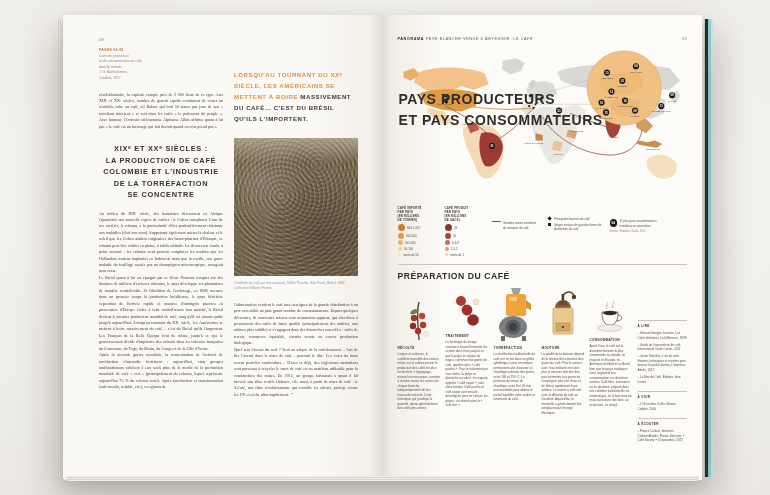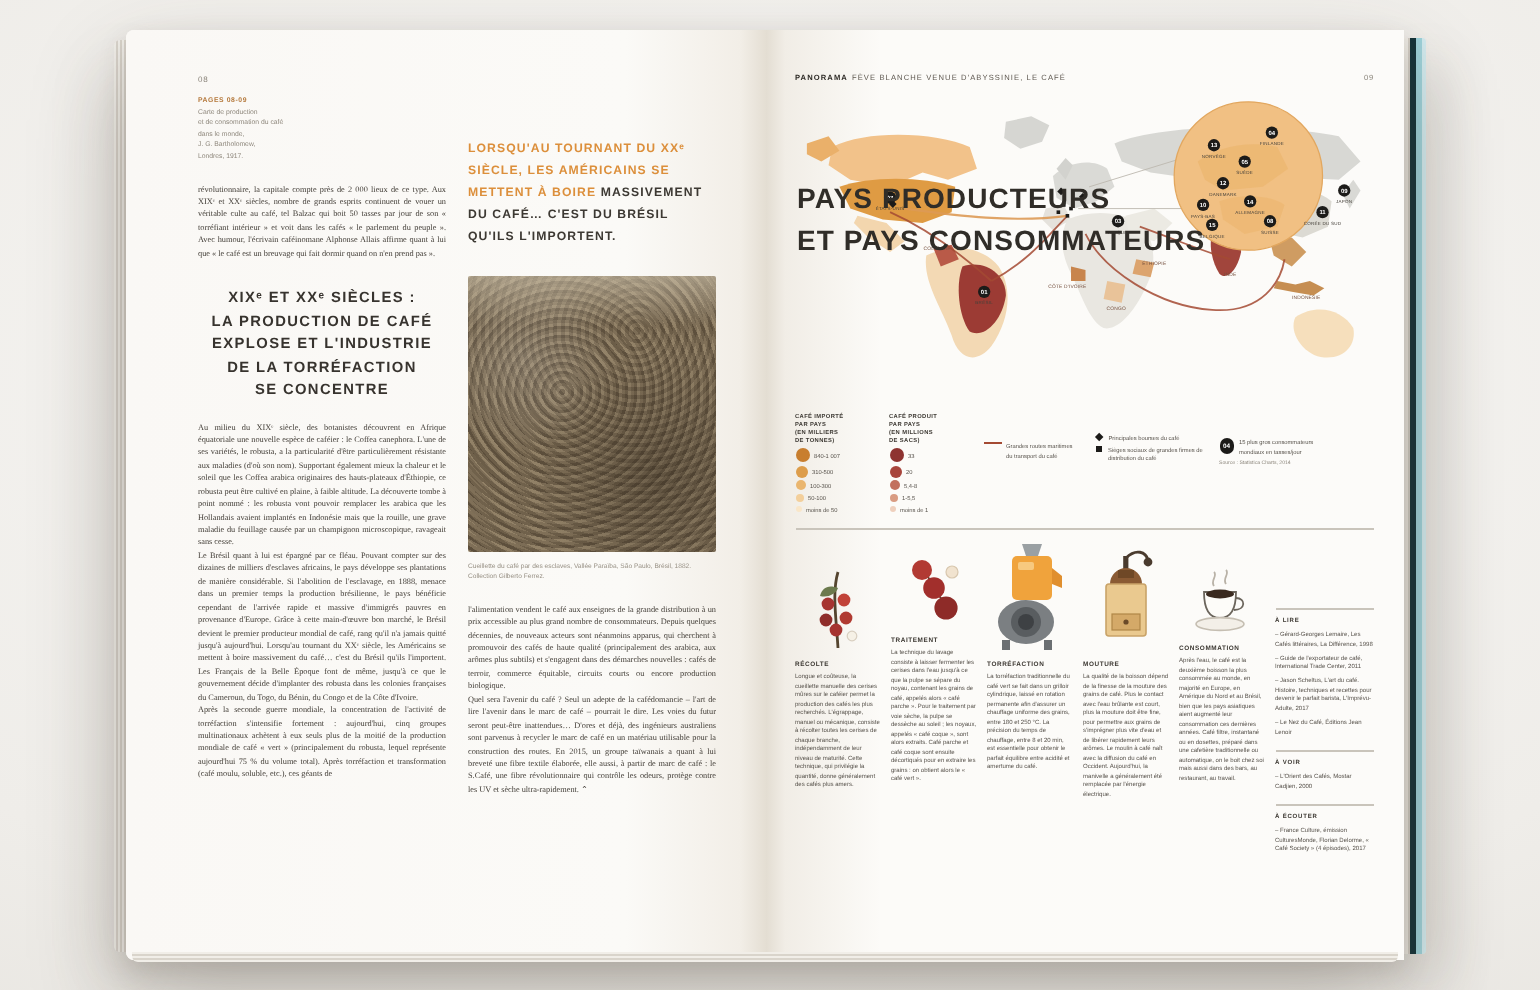--- a/index.html
+++ b/index.html
@@ -105,21 +105,21 @@
           <div class="col">
             <div class="cap-label">PAGES 08-09</div>
             <div class="cap-text">Carte de production
 et de consommation du café
 dans le monde,
 J. G. Bartholomew,
 Londres, 1917.</div>
             <div class="intro serif">révolutionnaire, la capitale compte près de 2 000 lieux de ce type. Aux XIXᵉ et XXᵉ siècles, nombre de grands esprits continuent de vouer un véritable culte au café, tel Balzac qui boit 50 tasses par jour de son « torréfiant intérieur » et voit dans les cafés « le parlement du peuple ». Avec humour, l'écrivain caféinomane Alphonse Allais affirme quant à lui que « le café est un breuvage qui fait dormir quand on n'en prend pas ».</div>
             <div class="headline">XIXᵉ ET XXᵉ SIÈCLES :
 LA PRODUCTION DE CAFÉ
-EXPLOSE ET L'INDUSTRIE
+COLOMBIE ET L'INDUSTRIE
 DE LA TORRÉFACTION
 SE CONCENTRE</div>
             <div class="bodytxt serif">Au milieu du XIXᵉ siècle, des botanistes découvrent en Afrique équatoriale une nouvelle espèce de caféier : le Coffea canephora. L'une de ses variétés, le robusta, a la particularité d'être particulièrement résistante aux maladies (d'où son nom). Supportant également mieux la chaleur et le soleil que les Coffea arabica originaires des hauts-plateaux d'Éthiopie, ce robusta peut être cultivé en plaine, à faible altitude. La découverte tombe à point nommé : les robusta vont pouvoir remplacer les arabica que les Hollandais avaient implantés en Indonésie mais que la rouille, une grave maladie du feuillage causée par un champignon microscopique, ravageait sans cesse.
 Le Brésil quant à lui est épargné par ce fléau. Pouvant compter sur des dizaines de milliers d'esclaves africains, le pays développe ses plantations de manière considérable. Si l'abolition de l'esclavage, en 1888, menace dans un premier temps la production brésilienne, le pays bénéficie cependant de l'arrivée rapide et massive d'immigrés pauvres en provenance d'Europe. Grâce à cette main-d'œuvre bon marché, le Brésil devient le premier producteur mondial de café, rang qu'il n'a jamais quitté jusqu'à aujourd'hui. Lorsqu'au tournant du XXᵉ siècle, les Américains se mettent à boire massivement du café… c'est du Brésil qu'ils l'importent. Les Français de la Belle Époque font de même, jusqu'à ce que le gouvernement décide d'implanter des robusta dans les colonies françaises du Cameroun, du Togo, du Bénin, du Congo et de la Côte d'Ivoire.
 Après la seconde guerre mondiale, la concentration de l'activité de torréfaction s'intensifie fortement : aujourd'hui, cinq groupes multinationaux achètent à eux seuls plus de la moitié de la production mondiale de café « vert » (principalement du robusta, lequel représente aujourd'hui 75 % du volume total). Après torréfaction et transformation (café moulu, soluble, etc.), ces géants de</div>
           </div>
           <div class="col">
             <div class="quote"><span class="q1">LORSQU'AU TOURNANT DU XXᵉ SIÈCLE, LES AMÉRICAINS SE METTENT À BOIRE </span><span class="q2">MASSIVEMENT DU CAFÉ… C'EST DU BRÉSIL QU'ILS L'IMPORTENT.</span></div>
             <div class="photo"></div>
             <div class="photo-cap">Cueillette du café par des esclaves, Vallée Paraïba, São Paulo, Brésil, 1882. Collection Gilberto Ferrez.</div>
@@ -348,20 +348,21 @@
               <div class="lg-inline">
                   <span class="consumer-dot">04</span>
                   <span>15 plus gros consommateurs mondiaux en tasses/jour</span>
                 </div>
               <div class="source">Source : Statistica Charts, 2014</div>
             </div>
           </div>
         </div>
 
         <hr class="divider">
+        <div class="prep-title">PRÉPARATION DU CAFÉ</div>
 
         <div class="prep-row">
           <div class="step">
             <div class="step-icon">
               <svg width="26" height="42" viewBox="0 0 26 42">
                 <path d="M13,2 C10,12 12,24 13,40" stroke="#55452f" stroke-width="1.4" fill="none"></path>
                 <path d="M13,10 C8,8 5,10 4,14 C8,15 12,13 13,10 Z" fill="#6c7a4d"></path>
                 <circle cx="8" cy="18" r="3.2" fill="#a63430"></circle>
                   <circle cx="16" cy="16" r="3.2" fill="#c14238"></circle>
                 <circle cx="7" cy="26" r="3.2" fill="#8f2d2a"></circle>

